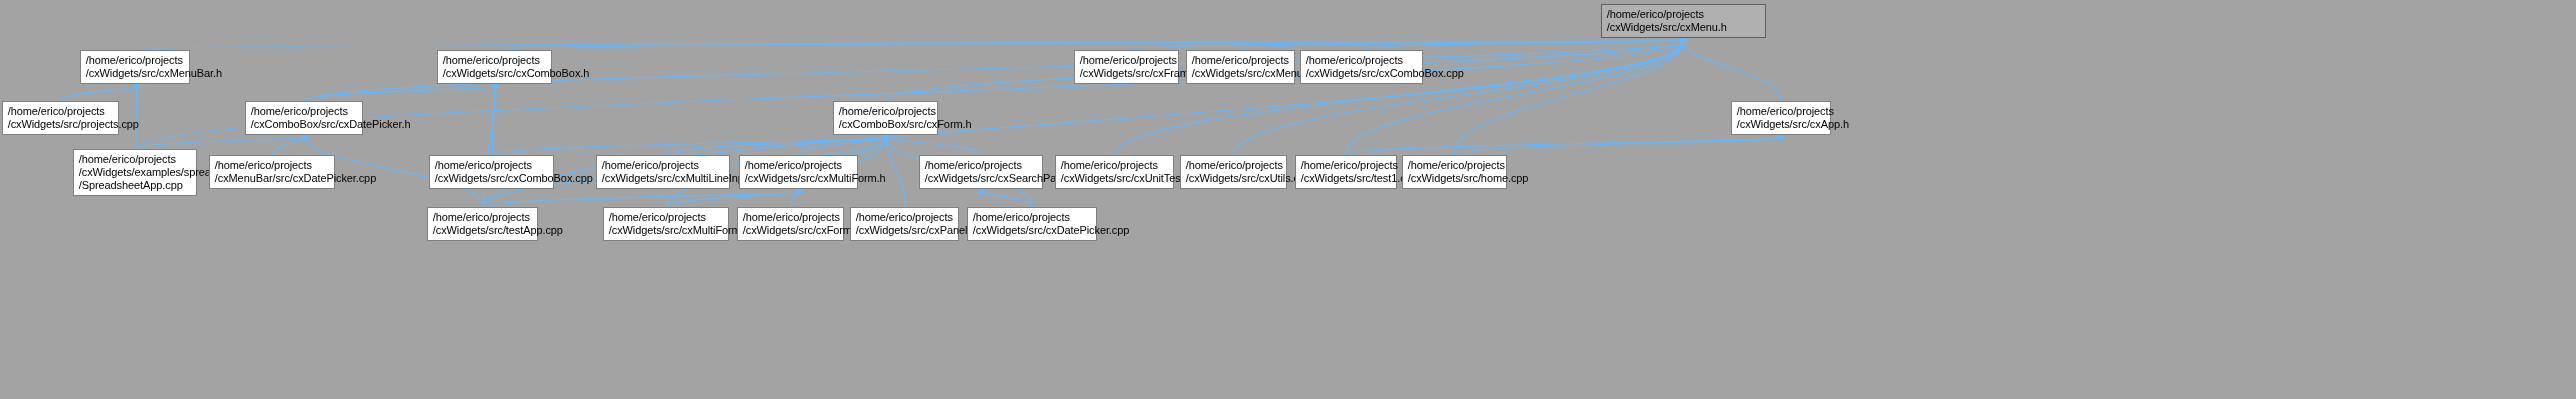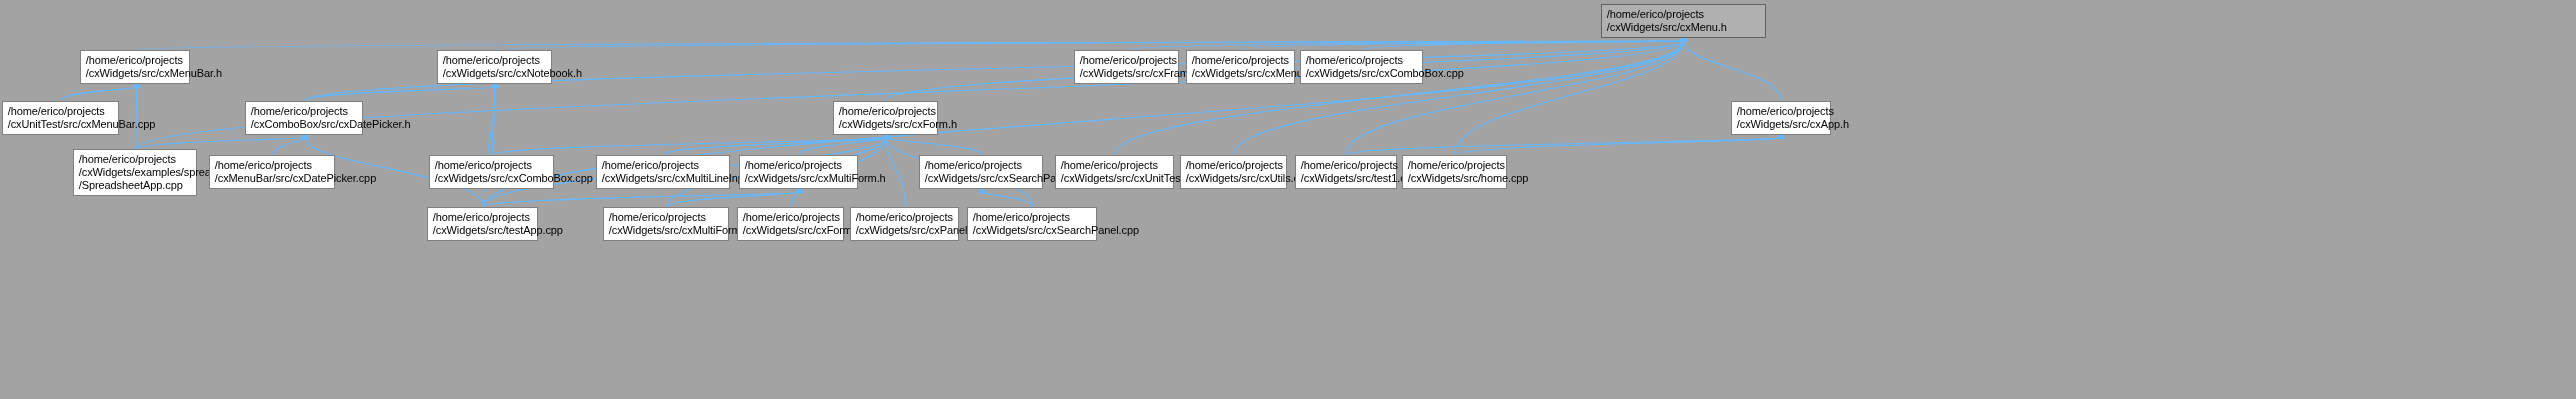--- a/index.html
+++ b/index.html
@@ -90,39 +90,39 @@
         <polygon points="1025,194 1020.5,202 1029.5,202" class="ah"></polygon>
         <path d="M1519,162 C1519,150.75 1860,148.25 1860,144" stroke="#63b8ff"></path>
         <polygon points="1860,137 1855.5,145 1864.5,145" class="ah"></polygon>
         <path d="M1405,162 C1405,150.75 1860,148.25 1860,144" stroke="#63b8ff"></path>
         <polygon points="1860,137 1855.5,145 1864.5,145" class="ah"></polygon>
       </g>
   </svg>
   <div id="node-layer">
       <div class="node root" style="left: 1601px; top: 3.8px; width: 165px; min-height: 31px;"><div>/home/erico/projects</div><div>/cxWidgets/src/cxMenu.h</div></div>
       <div class="node" style="left: 80px; top: 50px; width: 110px; min-height: 31px;"><div>/home/erico/projects</div><div>/cxWidgets/src/cxMenuBar.h</div></div>
-      <div class="node" style="left: 437px; top: 50px; width: 115px; min-height: 31px;"><div>/home/erico/projects</div><div>/cxWidgets/src/cxNotebook.h</div></div>
+      <div class="node" style="left: 437px; top: 50px; width: 115px; min-height: 31px;"><div>/home/erico/projects</div><div>/cxWidgets/src/cxComboBox.h</div></div>
       <div class="node" style="left: 1074px; top: 50px; width: 105px; min-height: 31px;"><div>/home/erico/projects</div><div>/cxWidgets/src/cxFrame.h</div></div>
       <div class="node" style="left: 1186px; top: 50px; width: 109px; min-height: 31px;"><div>/home/erico/projects</div><div>/cxWidgets/src/cxMenu.cpp</div></div>
       <div class="node" style="left: 1300px; top: 50px; width: 123px; min-height: 31px;"><div>/home/erico/projects</div><div>/cxWidgets/src/cxComboBox.cpp</div></div>
-      <div class="node" style="left: 1.9px; top: 101px; width: 117px; min-height: 31px;"><div>/home/erico/projects</div><div>/cxUnitTest/src/cxMenuBar.cpp</div></div>
+      <div class="node" style="left: 1.9px; top: 101px; width: 117px; min-height: 31px;"><div>/home/erico/projects</div><div>/cxWidgets/src/projects.cpp</div></div>
       <div class="node" style="left: 245px; top: 101px; width: 118px; min-height: 31px;"><div>/home/erico/projects</div><div>/cxComboBox/src/cxDatePicker.h</div></div>
-      <div class="node" style="left: 833px; top: 101px; width: 105px; min-height: 31px;"><div>/home/erico/projects</div><div>/cxWidgets/src/cxForm.h</div></div>
+      <div class="node" style="left: 833px; top: 101px; width: 105px; min-height: 31px;"><div>/home/erico/projects</div><div>/cxComboBox/src/cxForm.h</div></div>
       <div class="node" style="left: 1731px; top: 101px; width: 100px; min-height: 31px;"><div>/home/erico/projects</div><div>/cxWidgets/src/cxApp.h</div></div>
       <div class="node" style="left: 73px; top: 149px; width: 124px; min-height: 44px;"><div>/home/erico/projects</div><div>/cxWidgets/examples/spreadsheet
 /SpreadsheetApp.cpp</div></div>
       <div class="node" style="left: 209px; top: 155px; width: 126px; min-height: 31px;"><div>/home/erico/projects</div><div>/cxMenuBar/src/cxDatePicker.cpp</div></div>
       <div class="node" style="left: 429px; top: 155px; width: 125px; min-height: 31px;"><div>/home/erico/projects</div><div>/cxWidgets/src/cxComboBox.cpp</div></div>
       <div class="node" style="left: 596px; top: 155px; width: 134px; min-height: 31px;"><div>/home/erico/projects</div><div>/cxWidgets/src/cxMultiLineInput.h</div></div>
       <div class="node" style="left: 739px; top: 155px; width: 119px; min-height: 31px;"><div>/home/erico/projects</div><div>/cxWidgets/src/cxMultiForm.h</div></div>
       <div class="node" style="left: 919px; top: 155px; width: 124px; min-height: 31px;"><div>/home/erico/projects</div><div>/cxWidgets/src/cxSearchPanel.h</div></div>
       <div class="node" style="left: 1055px; top: 155px; width: 119px; min-height: 31px;"><div>/home/erico/projects</div><div>/cxWidgets/src/cxUnitTest.cpp</div></div>
       <div class="node" style="left: 1180px; top: 155px; width: 107px; min-height: 31px;"><div>/home/erico/projects</div><div>/cxWidgets/src/cxUtils.cpp</div></div>
       <div class="node" style="left: 1295px; top: 155px; width: 102px; min-height: 31px;"><div>/home/erico/projects</div><div>/cxWidgets/src/test1.cpp</div></div>
       <div class="node" style="left: 1402px; top: 155px; width: 105px; min-height: 31px;"><div>/home/erico/projects</div><div>/cxWidgets/src/home.cpp</div></div>
       <div class="node" style="left: 427px; top: 207px; width: 111px; min-height: 31px;"><div>/home/erico/projects</div><div>/cxWidgets/src/testApp.cpp</div></div>
       <div class="node" style="left: 603px; top: 207px; width: 126px; min-height: 31px;"><div>/home/erico/projects</div><div>/cxWidgets/src/cxMultiForm.cpp</div></div>
       <div class="node" style="left: 737px; top: 207px; width: 107px; min-height: 31px;"><div>/home/erico/projects</div><div>/cxWidgets/src/cxForm.cpp</div></div>
       <div class="node" style="left: 850px; top: 207px; width: 109px; min-height: 31px;"><div>/home/erico/projects</div><div>/cxWidgets/src/cxPanel.cpp</div></div>
-      <div class="node" style="left: 967px; top: 207px; width: 130px; min-height: 31px;"><div>/home/erico/projects</div><div>/cxWidgets/src/cxSearchPanel.cpp</div></div>
+      <div class="node" style="left: 967px; top: 207px; width: 130px; min-height: 31px;"><div>/home/erico/projects</div><div>/cxWidgets/src/cxDatePicker.cpp</div></div>
     </div>
 </div>
 
 
 </body></html>

